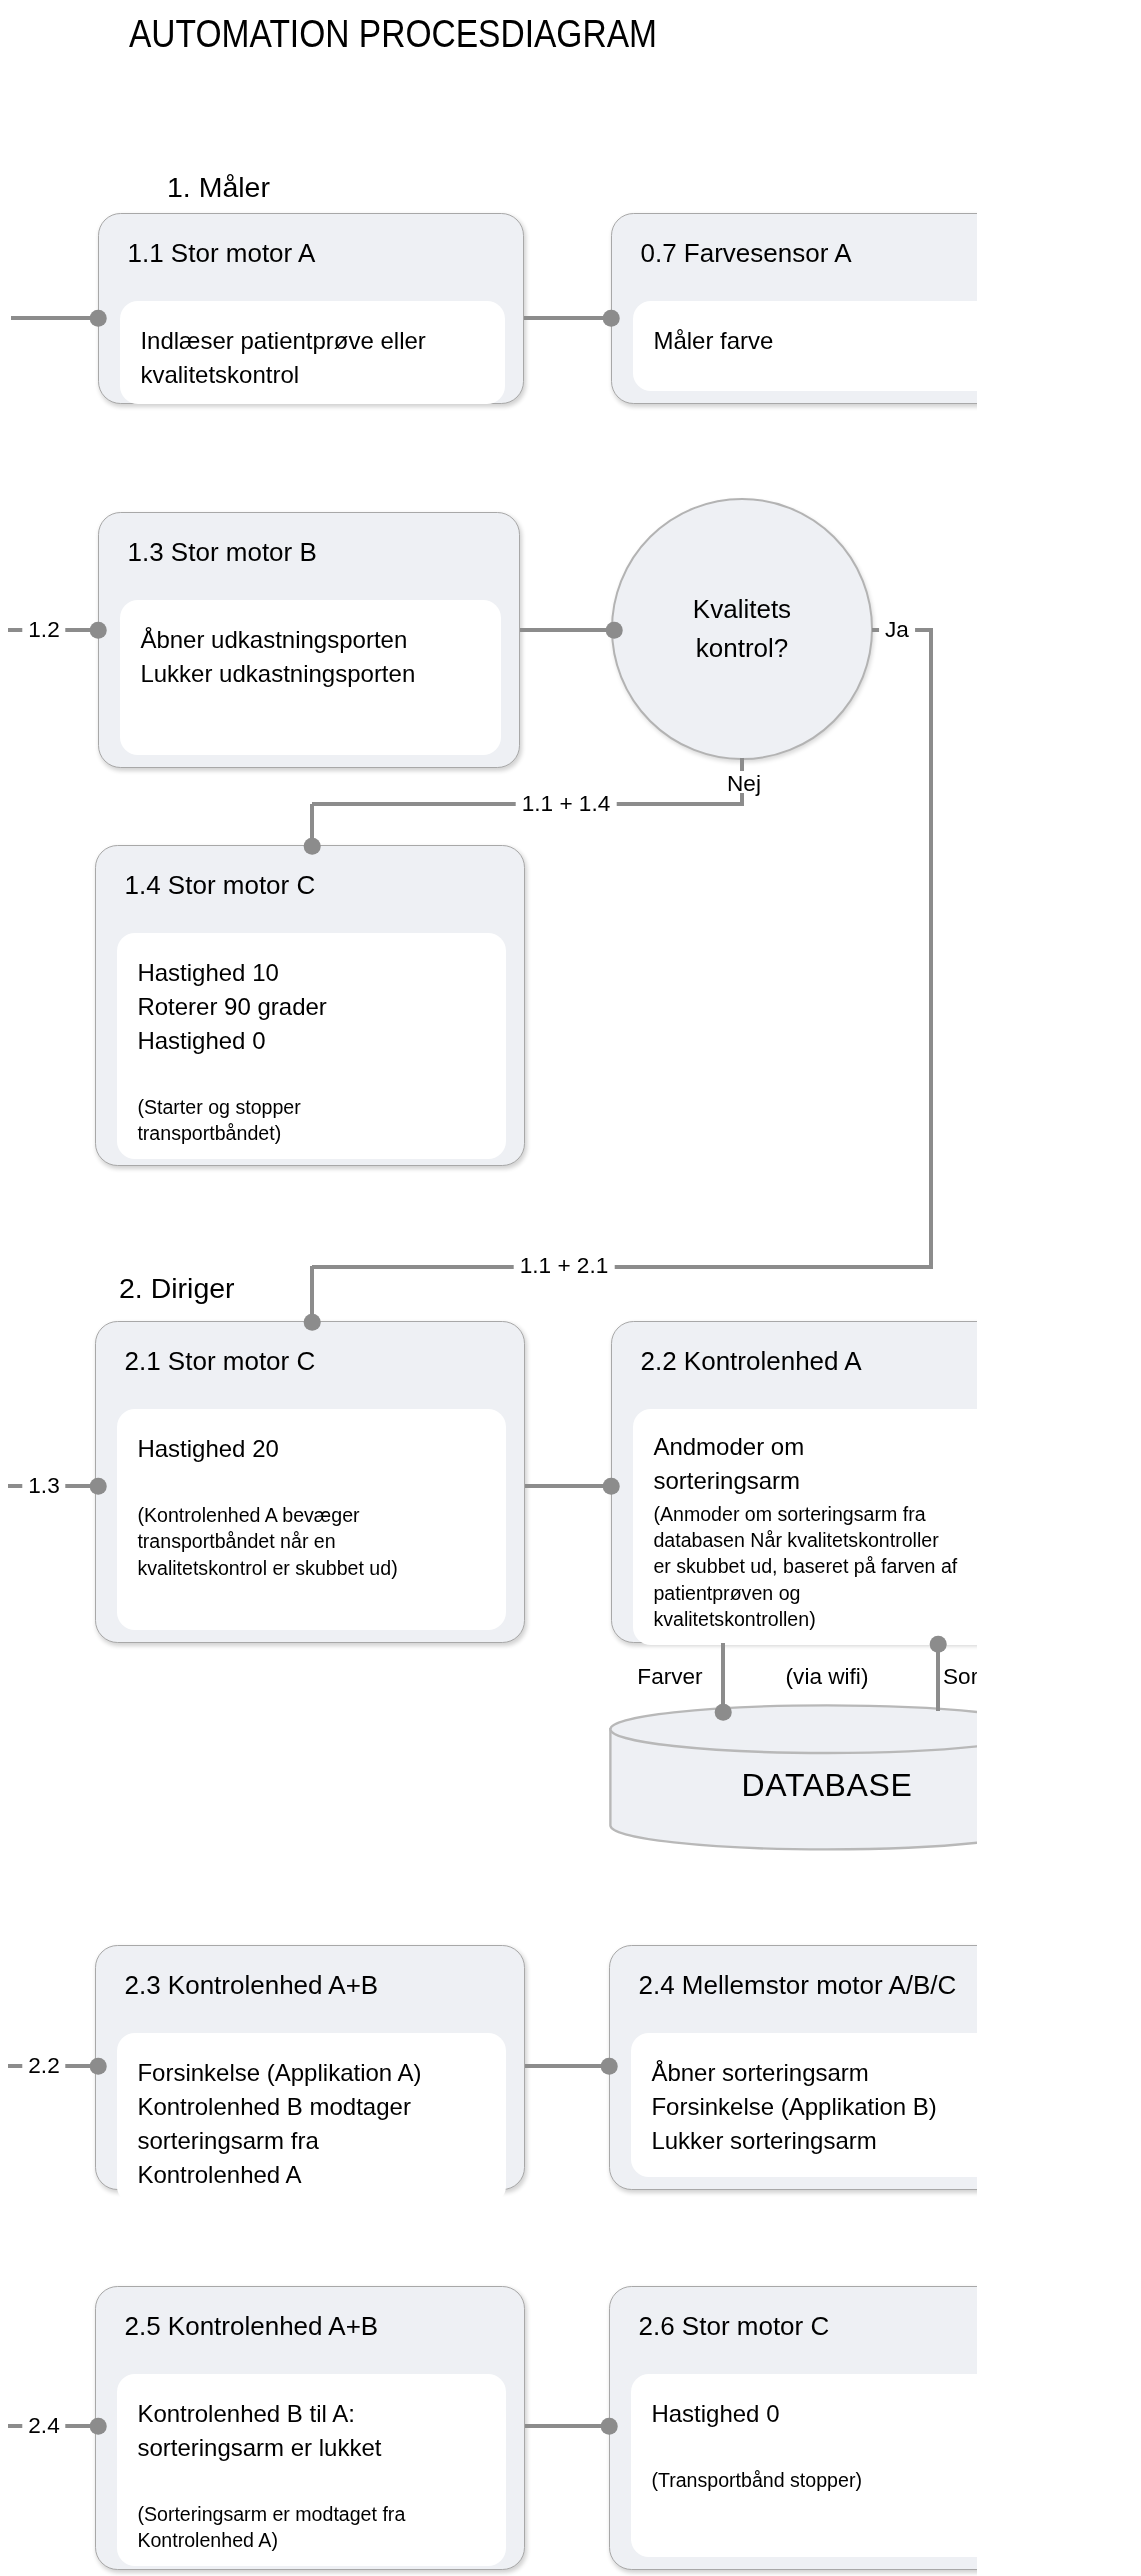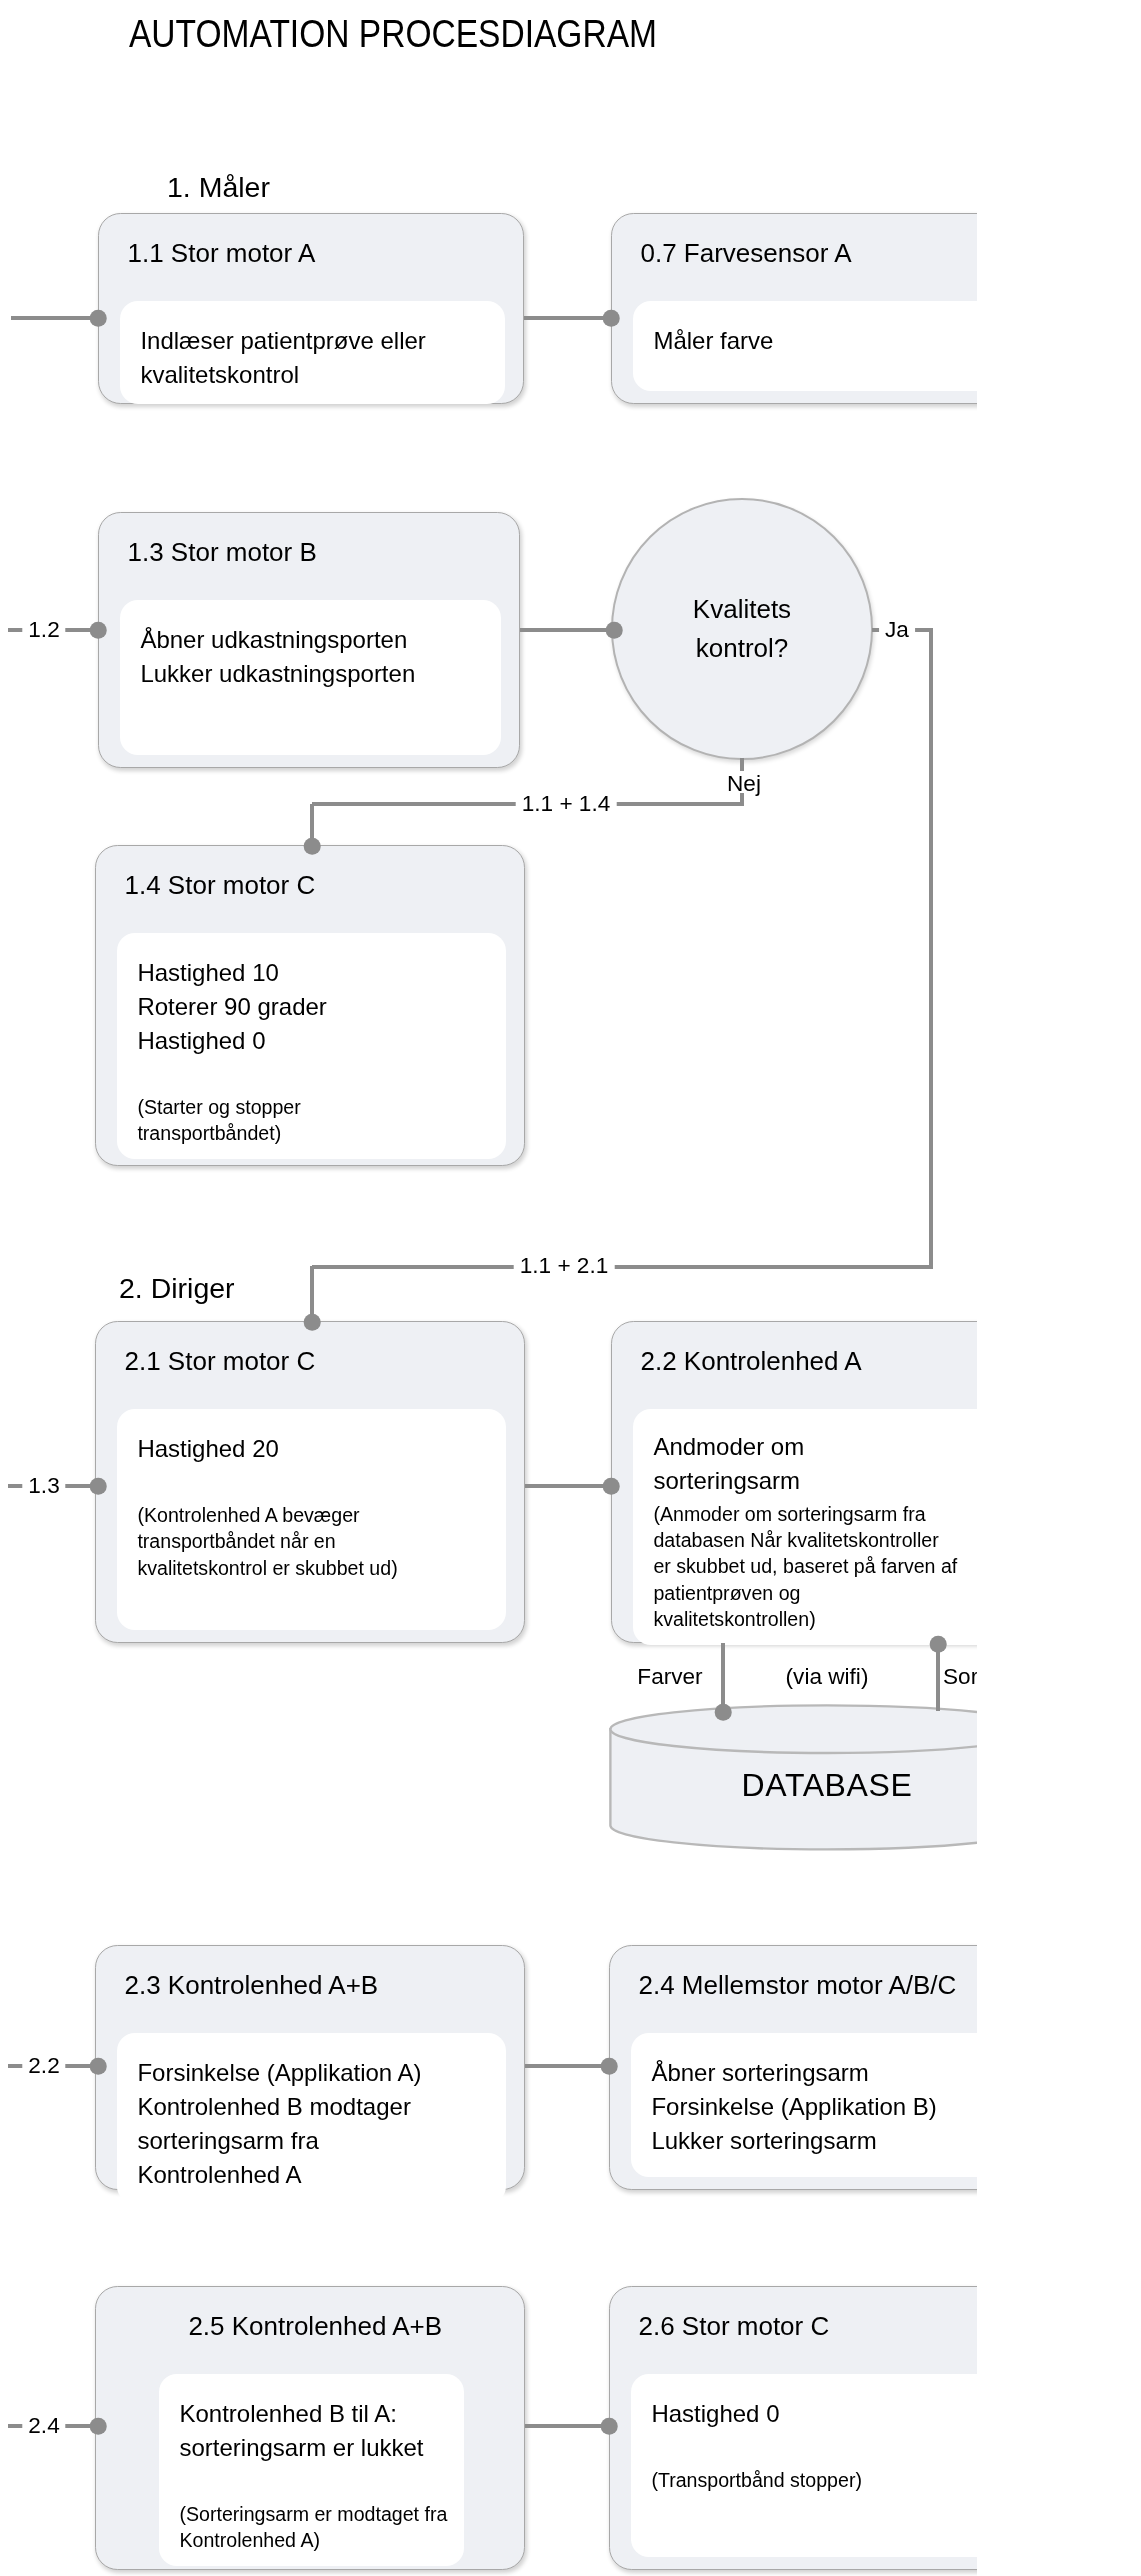--- a/index.html
+++ b/index.html
@@ -126,21 +126,21 @@
 
   <div class="card" style="left:609px; top:1945px; width:432px; height:245px;">
     <div class="card-title">2.4 Mellemstor motor A/B/C</div>
     <div class="card-body">
       <div class="body-main">Åbner sorteringsarm
 Forsinkelse (Applikation B)
 Lukker sorteringsarm</div>
     </div>
   </div>
 
-  <div class="card" style="left:95px; top:2286px; width:430px; height:284px;align-items:center;">
+  <div class="card" style="left:95px; top:2286px; width:430px; height:284px;">
     <div class="card-title">2.5 Kontrolenhed A+B</div>
     <div class="card-body">
       <div class="body-main">Kontrolenhed B til A:
 sorteringsarm er lukket</div>
       <div class="body-note">(Sorteringsarm er modtaget fra
 Kontrolenhed A)</div>
     </div>
   </div>
 
   <div class="card" style="left:609px; top:2286px; width:432px; height:284px;">

